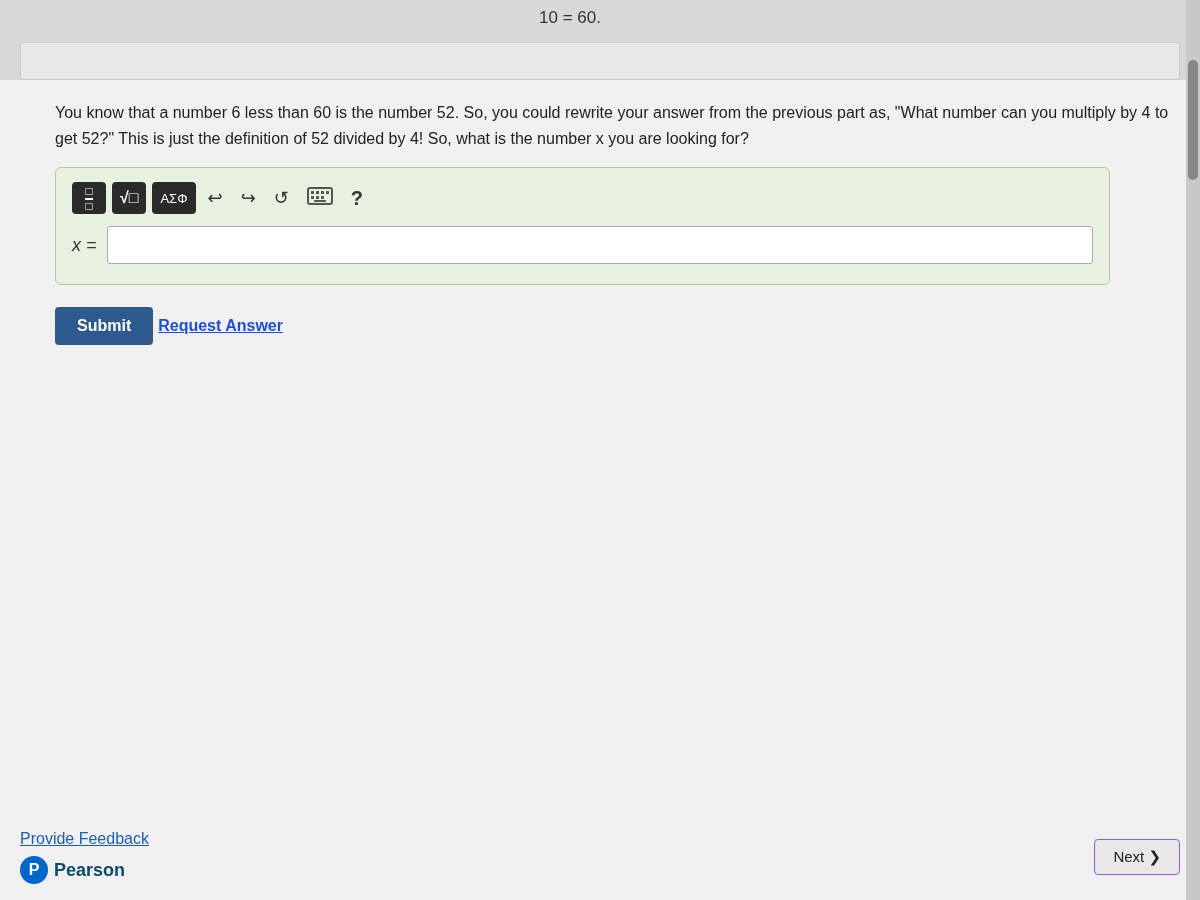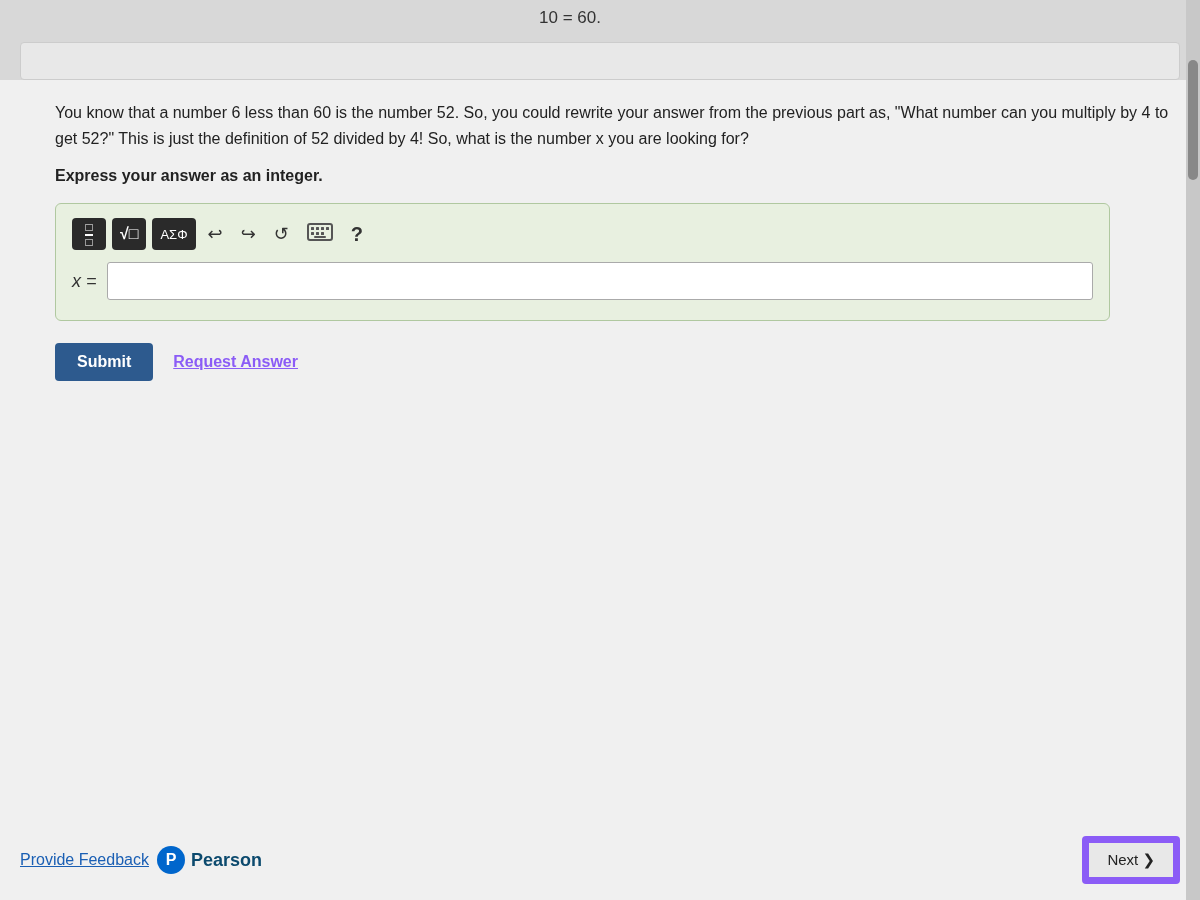--- a/index.html
+++ b/index.html
@@ -153,38 +153,38 @@
       border-radius: 3px;
       background-color: white;
       font-size: 16px;
       padding: 0 8px;
       outline: none;
     }
 
     .buttons-row {
       display: flex;
       align-items: center;
-      gap: 20px;
+      gap: 5px;
       margin-left: 25px;
       margin-bottom: 30px;
     }
 
     .submit-btn {
       background-color: #2d5a8e;
       color: white;
       border: none;
       border-radius: 4px;
       padding: 10px 22px;
       font-size: 16px;
       font-weight: bold;
       cursor: pointer;
     }
 
     .request-answer-link {
-      color: #8b5cf6;
+      color: #1d4ed8;
       text-decoration: underline;
       font-size: 16px;
       cursor: pointer;
       background: none;
       border: none;
       font-weight: bold;
     }
 
     .bottom-bar {
       position: fixed;
@@ -227,21 +227,21 @@
     }
 
     .pearson-text {
       font-size: 18px;
       color: #0c4a6e;
       font-weight: 600;
     }
 
     .next-btn {
       background-color: #e8e8e8;
-      border: 7px solid #8b5cf6;
+      border: 1px solid #8b5cf6;
       border-radius: 4px;
       padding: 8px 18px;
       font-size: 15px;
       cursor: pointer;
       display: flex;
       align-items: center;
       gap: 4px;
       color: #222;
     }
 
@@ -281,21 +281,20 @@
 </div>
 
 <div class="top-bar">
 </div>
 
 <div class="main-content">
 
 
   <div class="question-text">You know that a number 6 less than 60 is the number 52. So, you could rewrite your answer from the previous part as, "What number can you multiply by 4 to get 52?" This is just the definition of 52 divided by 4! So, what is the number x you are looking for?</div>
 
-  <div class="express-label">Express your answer as an integer.</div>
 
   <div class="answer-box">
 
     <div class="toolbar">
 
       <button class="toolbar-btn" title="Fraction">
         <span style="display:flex;align-items:center;gap:1px;">
           <span style="font-size:12px;display:flex;flex-direction:column;align-items:center;line-height:1;">
             <span style="border-bottom:2px solid white;padding-bottom:1px;">□</span>
             <span>□</span>
@@ -357,21 +356,21 @@
       <span>Submit</span>
     </button>
     <button class="request-answer-link">
       <span>Request Answer</span>
     </button>
   </div>
 
 </div>
 
 <div class="bottom-bar">
-  <div style="display:flex;flex-direction:row;gap:8px;">
+  <div style="display:flex;flex-direction:column;gap:8px;">
     <button class="provide-feedback-link">
       <span>Provide Feedback</span>
     </button>
     <div class="pearson-branding">
       <div class="pearson-logo">
         <span>P</span>
       </div>
       <span class="pearson-text">Pearson</span>
     </div>
   </div>

